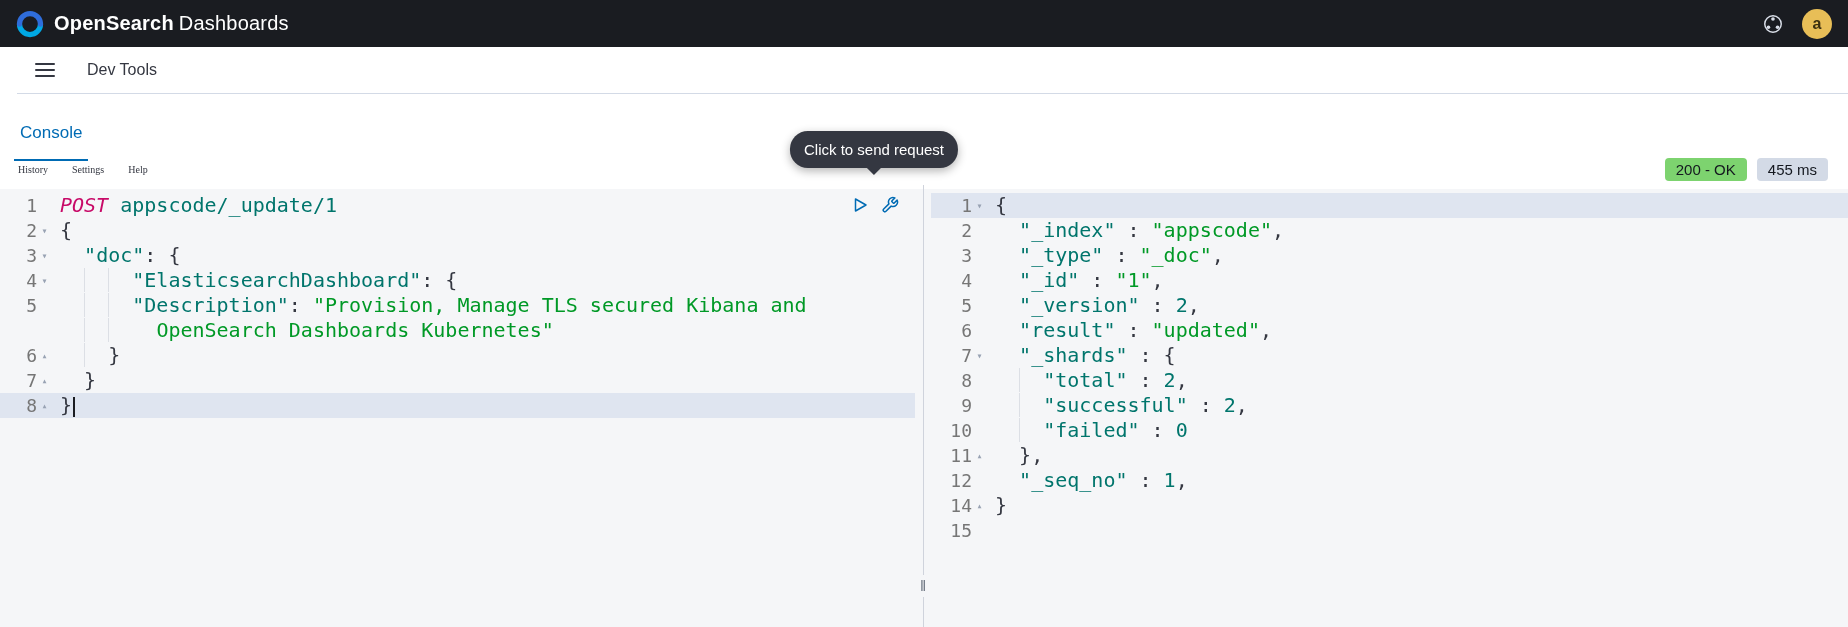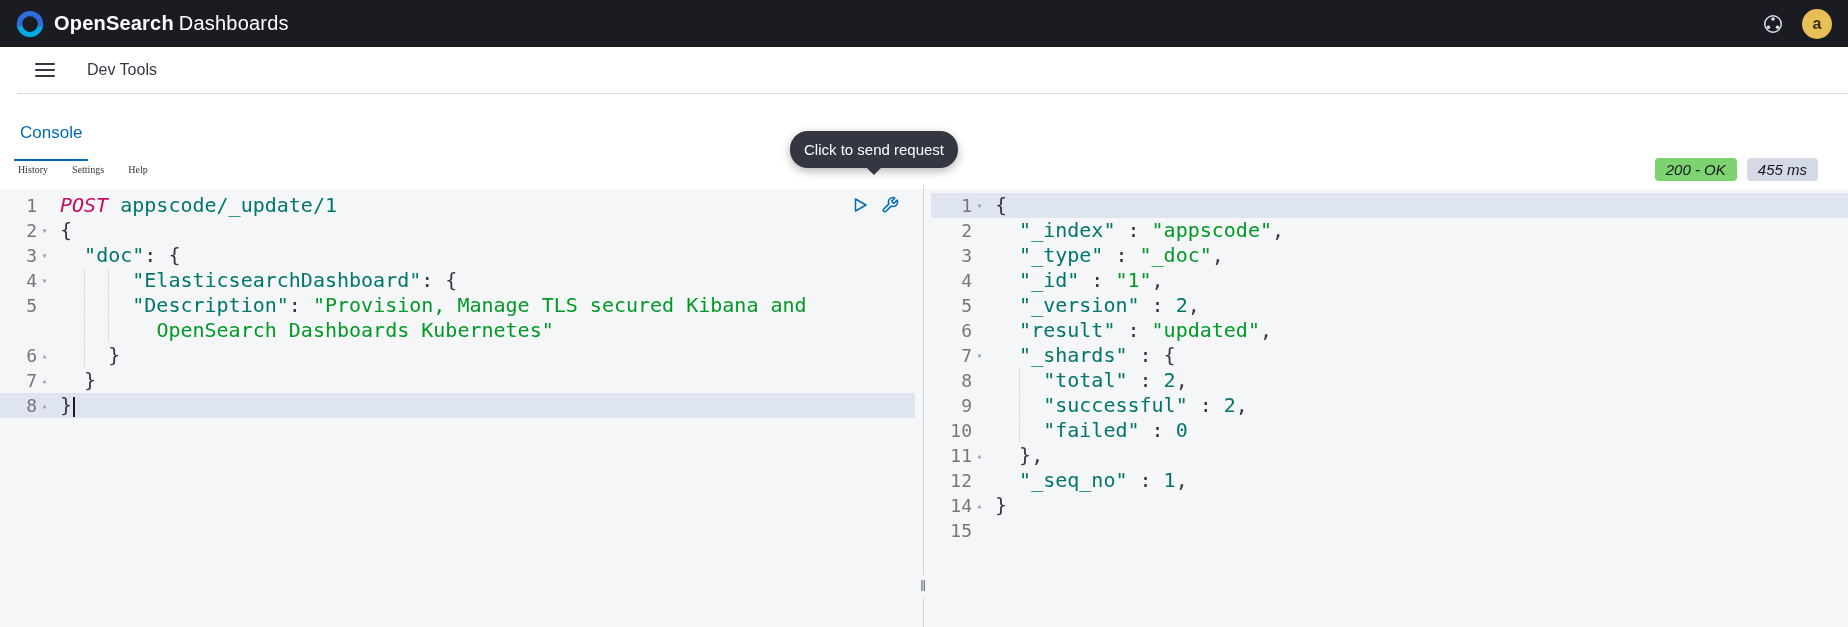--- a/index.html
+++ b/index.html
@@ -43,21 +43,21 @@
   .tab { display:flex; align-items:center; padding:0 6px; margin-right:20px;
     font-size:17px; color:var(--accent); border-bottom:2px solid var(--accent);
     cursor:pointer; }
 
   
   .toolbar { position:absolute; top:149px; left:0; right:0; height:40px;
     display:flex; align-items:center; padding:0 18px; box-sizing:border-box; }
   .menu-group { display:flex; align-items:center; }
   .menu-item { font-size:10px; color:#343741; background:none; border:none;
     margin-right:24px; padding:0; cursor:pointer; font-family:Liberation Serif, serif; }
-  .badges { margin-left:auto; display:flex; gap:10px; margin-right:12px;font-style:italic; }
+  .badges { margin-left:auto; display:flex; gap:10px; margin-right:2px; }
   .badge { font-size:15px; padding:3px 11px; border-radius:4px; color:#14181f;
     font-weight:500; white-space:nowrap; }
   .badge-ok { background:var(--badge-ok-bg); }
   .badge-time { background:var(--badge-neutral-bg); }
 
   
   .tooltip { position:absolute; top:131px; left:874px; transform:translateX(-50%);
     background:var(--tooltip-bg); color:#fff; font-size:15px; padding:10px 14px;
     border-radius:18px; white-space:nowrap; z-index:30;
     box-shadow:0 3px 10px rgba(0,0,0,.3); }

